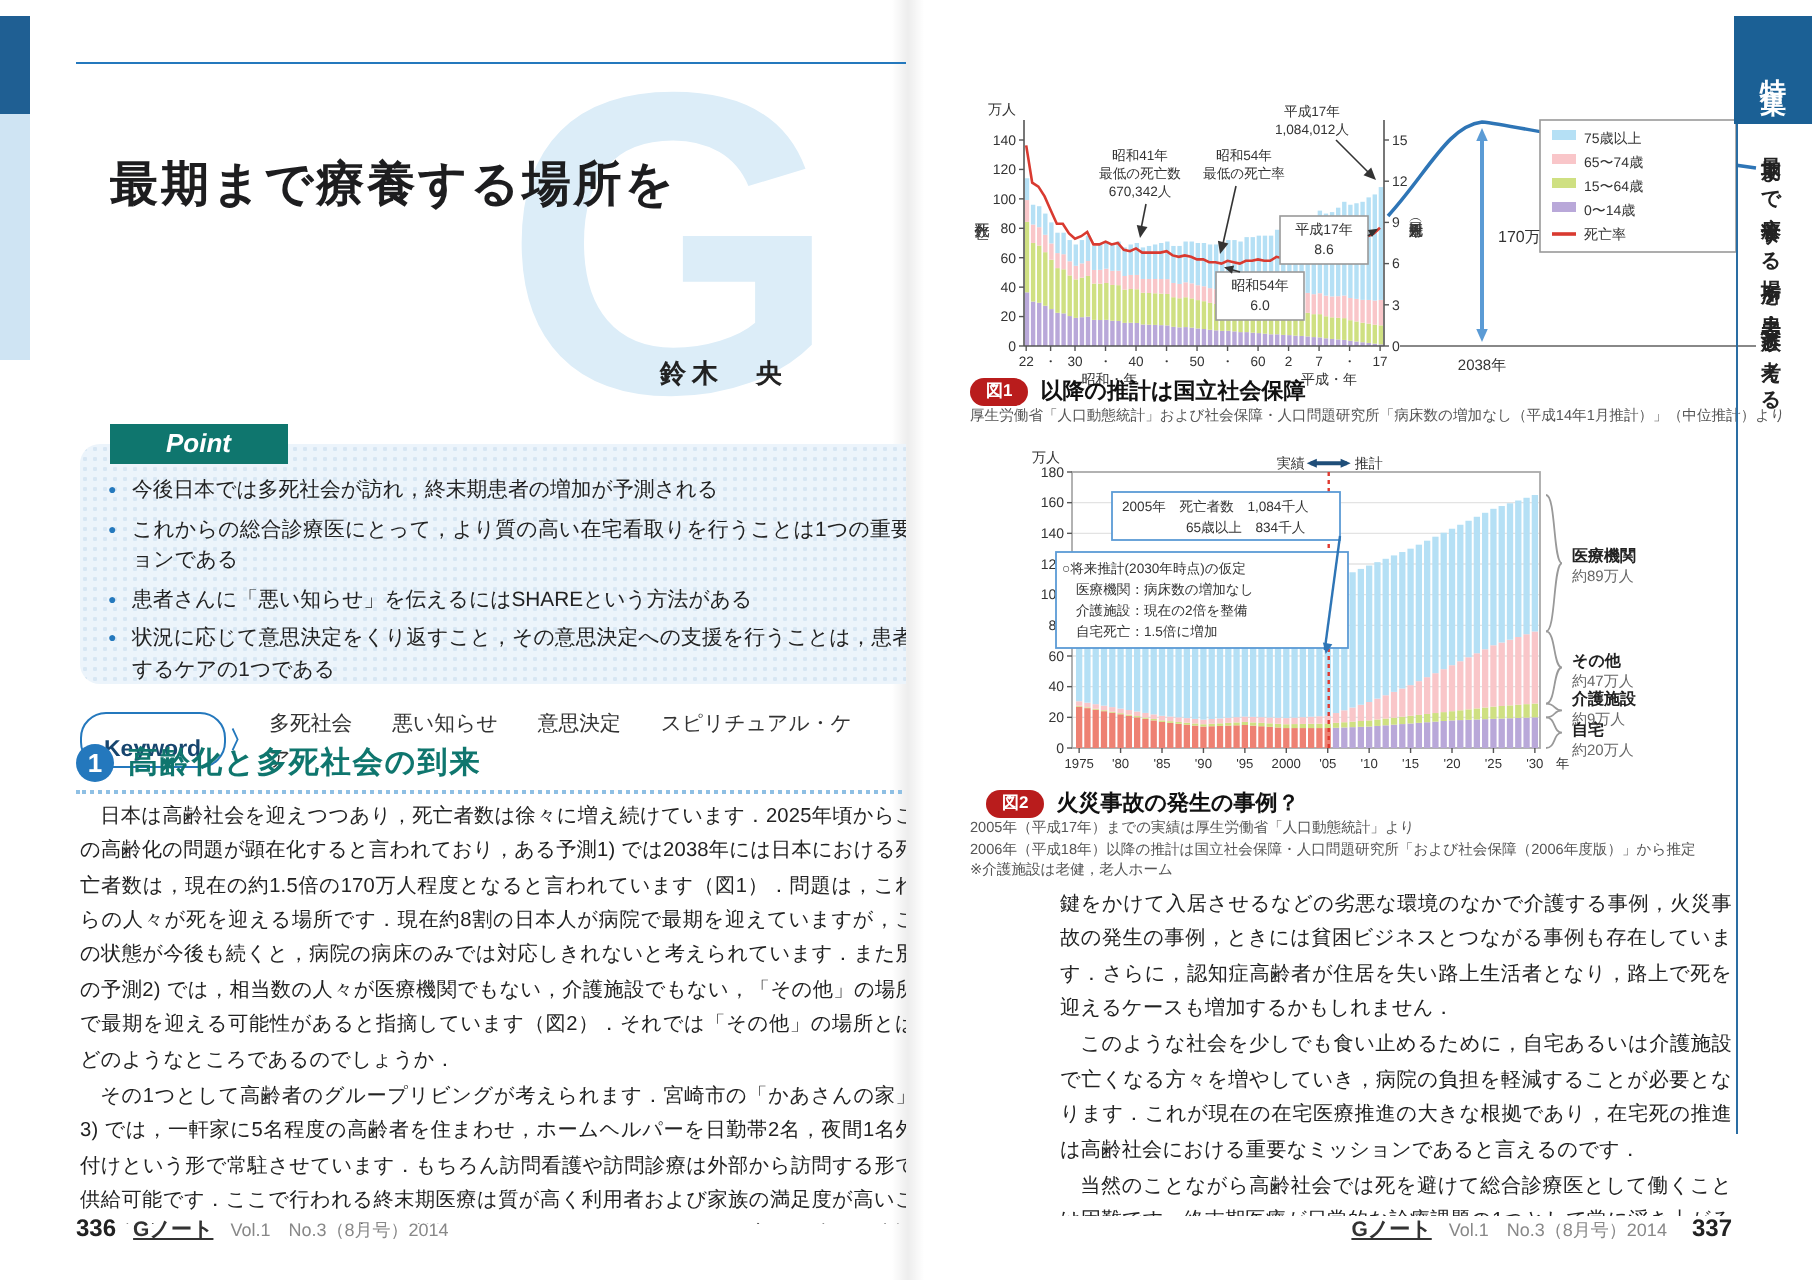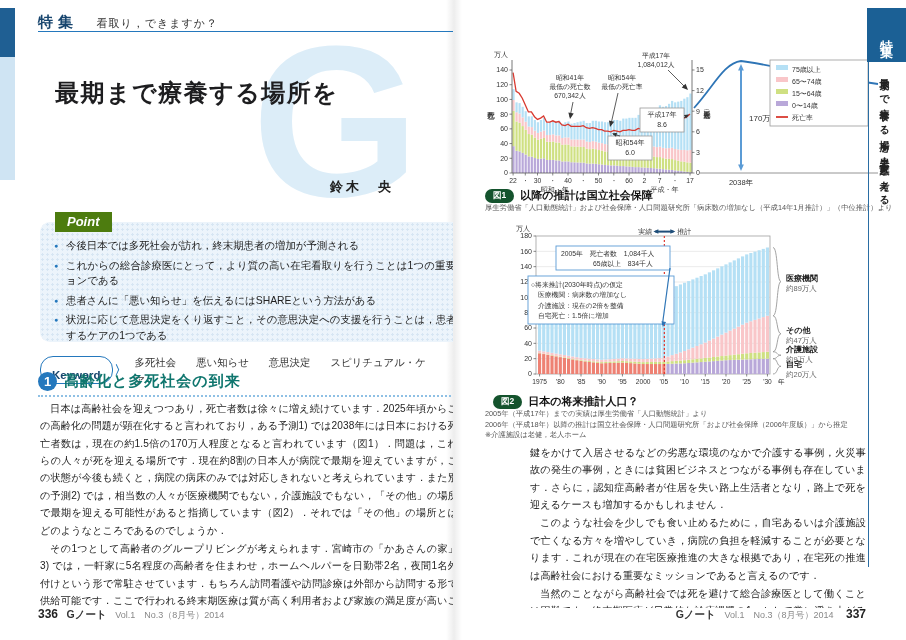--- a/index.html
+++ b/index.html
@@ -22,22 +22,22 @@
                border-top:1.5px solid #2478bd;z-index:2;}
   
   .article-title{position:absolute;left:55px;top:76px;font-size:24px;font-weight:800;
                  color:#1d1d1f;line-height:1.4;letter-spacing:1.5px;z-index:2;}
   .author-name{position:absolute;left:330px;top:178px;width:110px;font-size:13px;
                font-weight:bold;color:#222;letter-spacing:3px;z-index:2;}
   
   .point-box{position:absolute;left:40px;top:222px;width:471px;height:120px;border-radius:10px;
              background-color:#ecf4fb;z-index:2;padding:16px 12px 0 14px;box-sizing:border-box;
              background-image:radial-gradient(#d7e6f3 1px,rgba(0,0,0,0) 1.2px);background-size:5px 5px;}
-  .point-label{position:absolute;left:55px;top:212px;background:#4d7c0f;color:#fff;
-               font-size:13px;font-weight:bold;padding:2px 12px 3px;z-index:3;font-style:italic;}
+  .point-label{position:absolute;left:55px;top:212px;background:#0f766e;color:#fff;
+               font-size:13px;font-weight:bold;padding:2px 28px 3px;z-index:3;font-style:italic;}
   .point-item{font-size:10.4px;color:#222;line-height:1.5;margin-bottom:4px;
               padding-left:12px;position:relative;text-align:justify;}
   .point-item::before{content:"●";color:#2478bd;font-size:7px;position:absolute;left:0;top:3px;}
   
   .keyword-row{position:absolute;left:40px;top:352px;z-index:2;display:flex;align-items:center;}
   .keyword-box{border:1.5px solid #2478bd;border-radius:13px;padding:12px 11px 2px;
                font-size:11.5px;font-weight:bold;color:#17456e;}
   .keyword-arrow{color:#2478bd;font-weight:bold;margin:0 8px 0 2px;font-size:12px;}
   .keyword-item{font-size:10.4px;color:#333;margin-right:20px;}
   
@@ -47,51 +47,47 @@
                   font-size:13px;font-weight:bold;text-align:center;line-height:19px;margin-right:7px;}
   .section-title{font-size:15px;font-weight:bold;color:#0f766e;letter-spacing:1px;}
   
   .body-left{position:absolute;left:40px;top:400px;width:418px;height:212px;overflow:hidden;z-index:2;}
   .body-right{position:absolute;left:77px;top:444px;width:336px;height:164px;overflow:hidden;}
   .body-par{font-size:10.1px;line-height:1.72;text-align:justify;margin:0 0 1px 0;
             text-indent:1em;color:#222;letter-spacing:0.1px;}
   .body-par.cont{text-indent:0;}
   
   .fig-caption-row{position:absolute;display:flex;align-items:center;}
-  .fig-tag{background:#14532d;color:#fff;font-size:8.5px;font-weight:bold;border-radius:7px;
+  .fig-tag{background:#b91c1c;color:#fff;font-size:8.5px;font-weight:bold;border-radius:7px;
            padding:1px 8px;margin-right:6px;}
   .fig-caption{font-size:11px;font-weight:bold;color:#111;}
   .fig-source{position:absolute;font-size:7.3px;color:#555;line-height:1.45;}
   
   .footer{position:absolute;bottom:18px;font-size:9px;color:#888;z-index:2;}
   .footer .pageno{font-size:12px;font-weight:bold;color:#222;}
-  .footer .journal{font-size:10.5px;font-weight:bold;color:#333;margin:0 6px;}
+  .footer .journal{font-size:10.5px;font-weight:bold;color:#333;margin:0 6px;text-decoration:underline;}
   
   .sidebar-tab{position:absolute;left:414px;top:8px;width:39px;height:54px;background:#1b6095;
                color:#fff;writing-mode:vertical-rl;font-size:13px;font-weight:bold;
                letter-spacing:6px;text-align:center;line-height:39px;}
   .sidebar-rule{position:absolute;left:415px;top:62px;width:0;height:505px;border-left:1px solid #2a6da3;}
   .sidebar-vtitle{position:absolute;left:424px;top:70px;writing-mode:vertical-rl;
                   font-size:10px;font-weight:bold;color:#222;letter-spacing:2px;height:300px;}
   svg text{font-family:"Liberation Sans","DejaVu Sans",sans-serif;}
 </style>
 </head>
 <body>
 
 <div class="spread">
 
   <div class="left-page">
     <div class="edge-strip"></div>
     <div class="edge-square"></div>
     <div class="g-watermark">G</div>
 
-    <div class="feature-row">
-      <span class="feature-label">特集</span>
-      <span class="feature-subtitle">看取り，できますか？</span>
-    </div>
     <div class="header-rule"></div>
 
     <div class="article-title">
       <div>最期まで療養する場所を</div>
     </div>
     <div class="author-name">鈴木　央</div>
 
     <div class="point-label">Point</div>
     <div class="point-box" id="point-box">
         <div class="point-item">今後日本では多死社会が訪れ，終末期患者の増加が予測される</div>
@@ -783,21 +779,21 @@
           <text x="286" y="120.75" font-size="7.5" text-anchor="start" fill="#666" font-weight="normal">約47万人</text>
           <text x="286" y="130.21666666666664" font-size="8" text-anchor="start" fill="#222" font-weight="bold">介護施設</text>
           <text x="286" y="140.21666666666664" font-size="7.5" text-anchor="start" fill="#666" font-weight="normal">約9万人</text>
           <text x="286" y="145.33333333333331" font-size="8" text-anchor="start" fill="#222" font-weight="bold">自宅</text>
           <text x="286" y="155.33333333333331" font-size="7.5" text-anchor="start" fill="#666" font-weight="normal">約20万人</text>
         </g>
       </svg>
 
     <div class="fig-caption-row" style="left:40px;top:394px;">
       <span class="fig-tag">図2</span>
-      <span class="fig-caption">日本の将来推計人口？</span>
+      <span class="fig-caption">火災事故の発生の事例？</span>
     </div>
     <div class="fig-source" style="left:32px;top:409px;width:408px;" id="fig2-sources">
         <div>2005年（平成17年）までの実績は厚生労働省「人口動態統計」より</div>
         <div>2006年（平成18年）以降の推計は国立社会保障・人口問題研究所「および社会保障（2006年度版）」から推定</div>
         <div>※介護施設は老健，老人ホーム</div>
       </div>
 
     <div class="body-right" id="body-right">
         <p class="body-par cont">鍵をかけて入居させるなどの劣悪な環境のなかで介護する事例，火災事故の発生の事例，ときには貧困ビジネスとつながる事例も存在しています．さらに，認知症高齢者が住居を失い路上生活者となり，路上で死を迎えるケースも増加するかもしれません．</p>
         <p class="body-par">このような社会を少しでも食い止めるために，自宅あるいは介護施設で亡くなる方々を増やしていき，病院の負担を軽減することが必要となります．これが現在の在宅医療推進の大きな根拠であり，在宅死の推進は高齢社会における重要なミッションであると言えるのです．</p>

